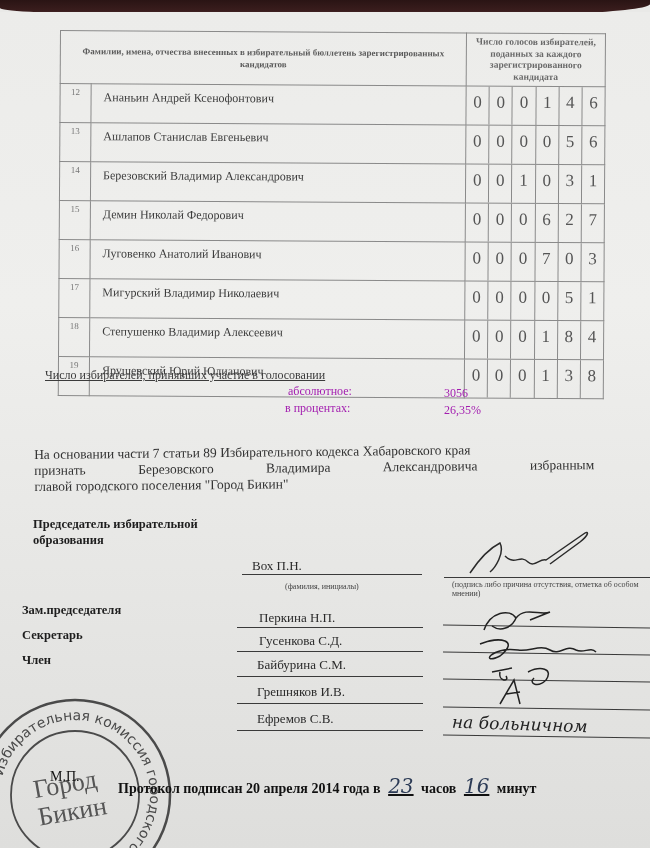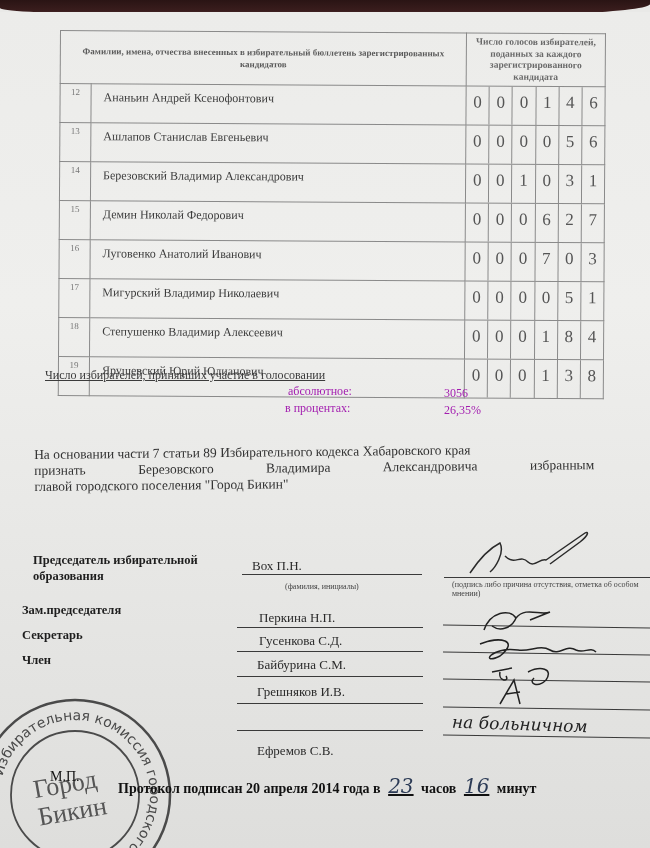--- a/index.html
+++ b/index.html
@@ -204,21 +204,21 @@
   <div class="line2" id="line2">
       <span>признать</span>
       <span>Березовского</span>
       <span>Владимира</span>
       <span>Александровича</span>
       <span>избранным</span>
     </div>
   <div>главой городского поселения "Город Бикин"</div>
 </div>
 
-<div class="role" style="left:33px; top:516px;margin-top:36px;">
+<div class="role" style="left:33px; top:516px;">
   <div>Председатель избирательной</div>
   <div>образования</div>
 </div>
 <div class="member-name" style="left:252px; top:558px;">Вох П.Н.</div>
 <div class="underline" style="left:242px; top:574px; width:180px;"></div>
 <div class="underline" style="left:444px; top:577px; width:206px;"></div>
 <div class="caption" style="left:285px; top:582px;">(фамилия, инициалы)</div>
 <div class="caption" style="left:452px; top:580px; width:200px; line-height:9px;">(подпись либо причина отсутствия, отметка об особом мнении)</div>
 <svg class="sig" style="left:450px; top:528px;" width="150" height="50">
   <path d="M20 45 C30 30 40 20 50 15 C55 25 45 40 40 44 M55 28 C65 38 70 26 78 34 C84 40 90 30 96 32 L135 5 C138 3 140 6 130 14 L100 36" stroke="#2a2a2a" stroke-width="1.5" fill="none"></path>
@@ -229,21 +229,21 @@
 <div class="role" style="left:22px; top:652px;">Член</div>
 
 <div class="member-name" style="left:259px; top:610px;">Перкина Н.П.</div>
 <div class="underline" style="left:237px; top:627px; width:186px;"></div>
 <div class="member-name" style="left:259px; top:633px;">Гусенкова С.Д.</div>
 <div class="underline" style="left:237px; top:651px; width:186px;"></div>
 <div class="member-name" style="left:257px; top:657px;">Байбурина С.М.</div>
 <div class="underline" style="left:237px; top:676px; width:186px;"></div>
 <div class="member-name" style="left:257px; top:684px;">Грешняков И.В.</div>
 <div class="underline" style="left:237px; top:703px; width:186px;"></div>
-<div class="member-name" style="left:257px; top:711px;margin-top:32px;">Ефремов С.В.</div>
+<div class="member-name" style="left:257px; top:711px;">Ефремов С.В.</div>
 <div class="underline" style="left:237px; top:730px; width:186px;"></div>
 
 <div class="underline" style="left:443px; top:626px; width:207px; transform:rotate(0.8deg);"></div>
 <div class="underline" style="left:443px; top:653px; width:207px; transform:rotate(0.8deg);"></div>
 <div class="underline" style="left:443px; top:680px; width:207px; transform:rotate(0.8deg);"></div>
 <div class="underline" style="left:443px; top:708px; width:207px; transform:rotate(0.8deg);"></div>
 <div class="underline" style="left:443px; top:736px; width:207px; transform:rotate(0.8deg);"></div>
 
 <svg class="sig" style="left:470px; top:600px;" width="180" height="130">
   <path d="M14 30 C20 12 40 8 46 18 C42 28 30 32 22 26 M46 18 C56 6 70 16 80 12 L60 20" stroke="#222" stroke-width="1.5" fill="none"></path>

